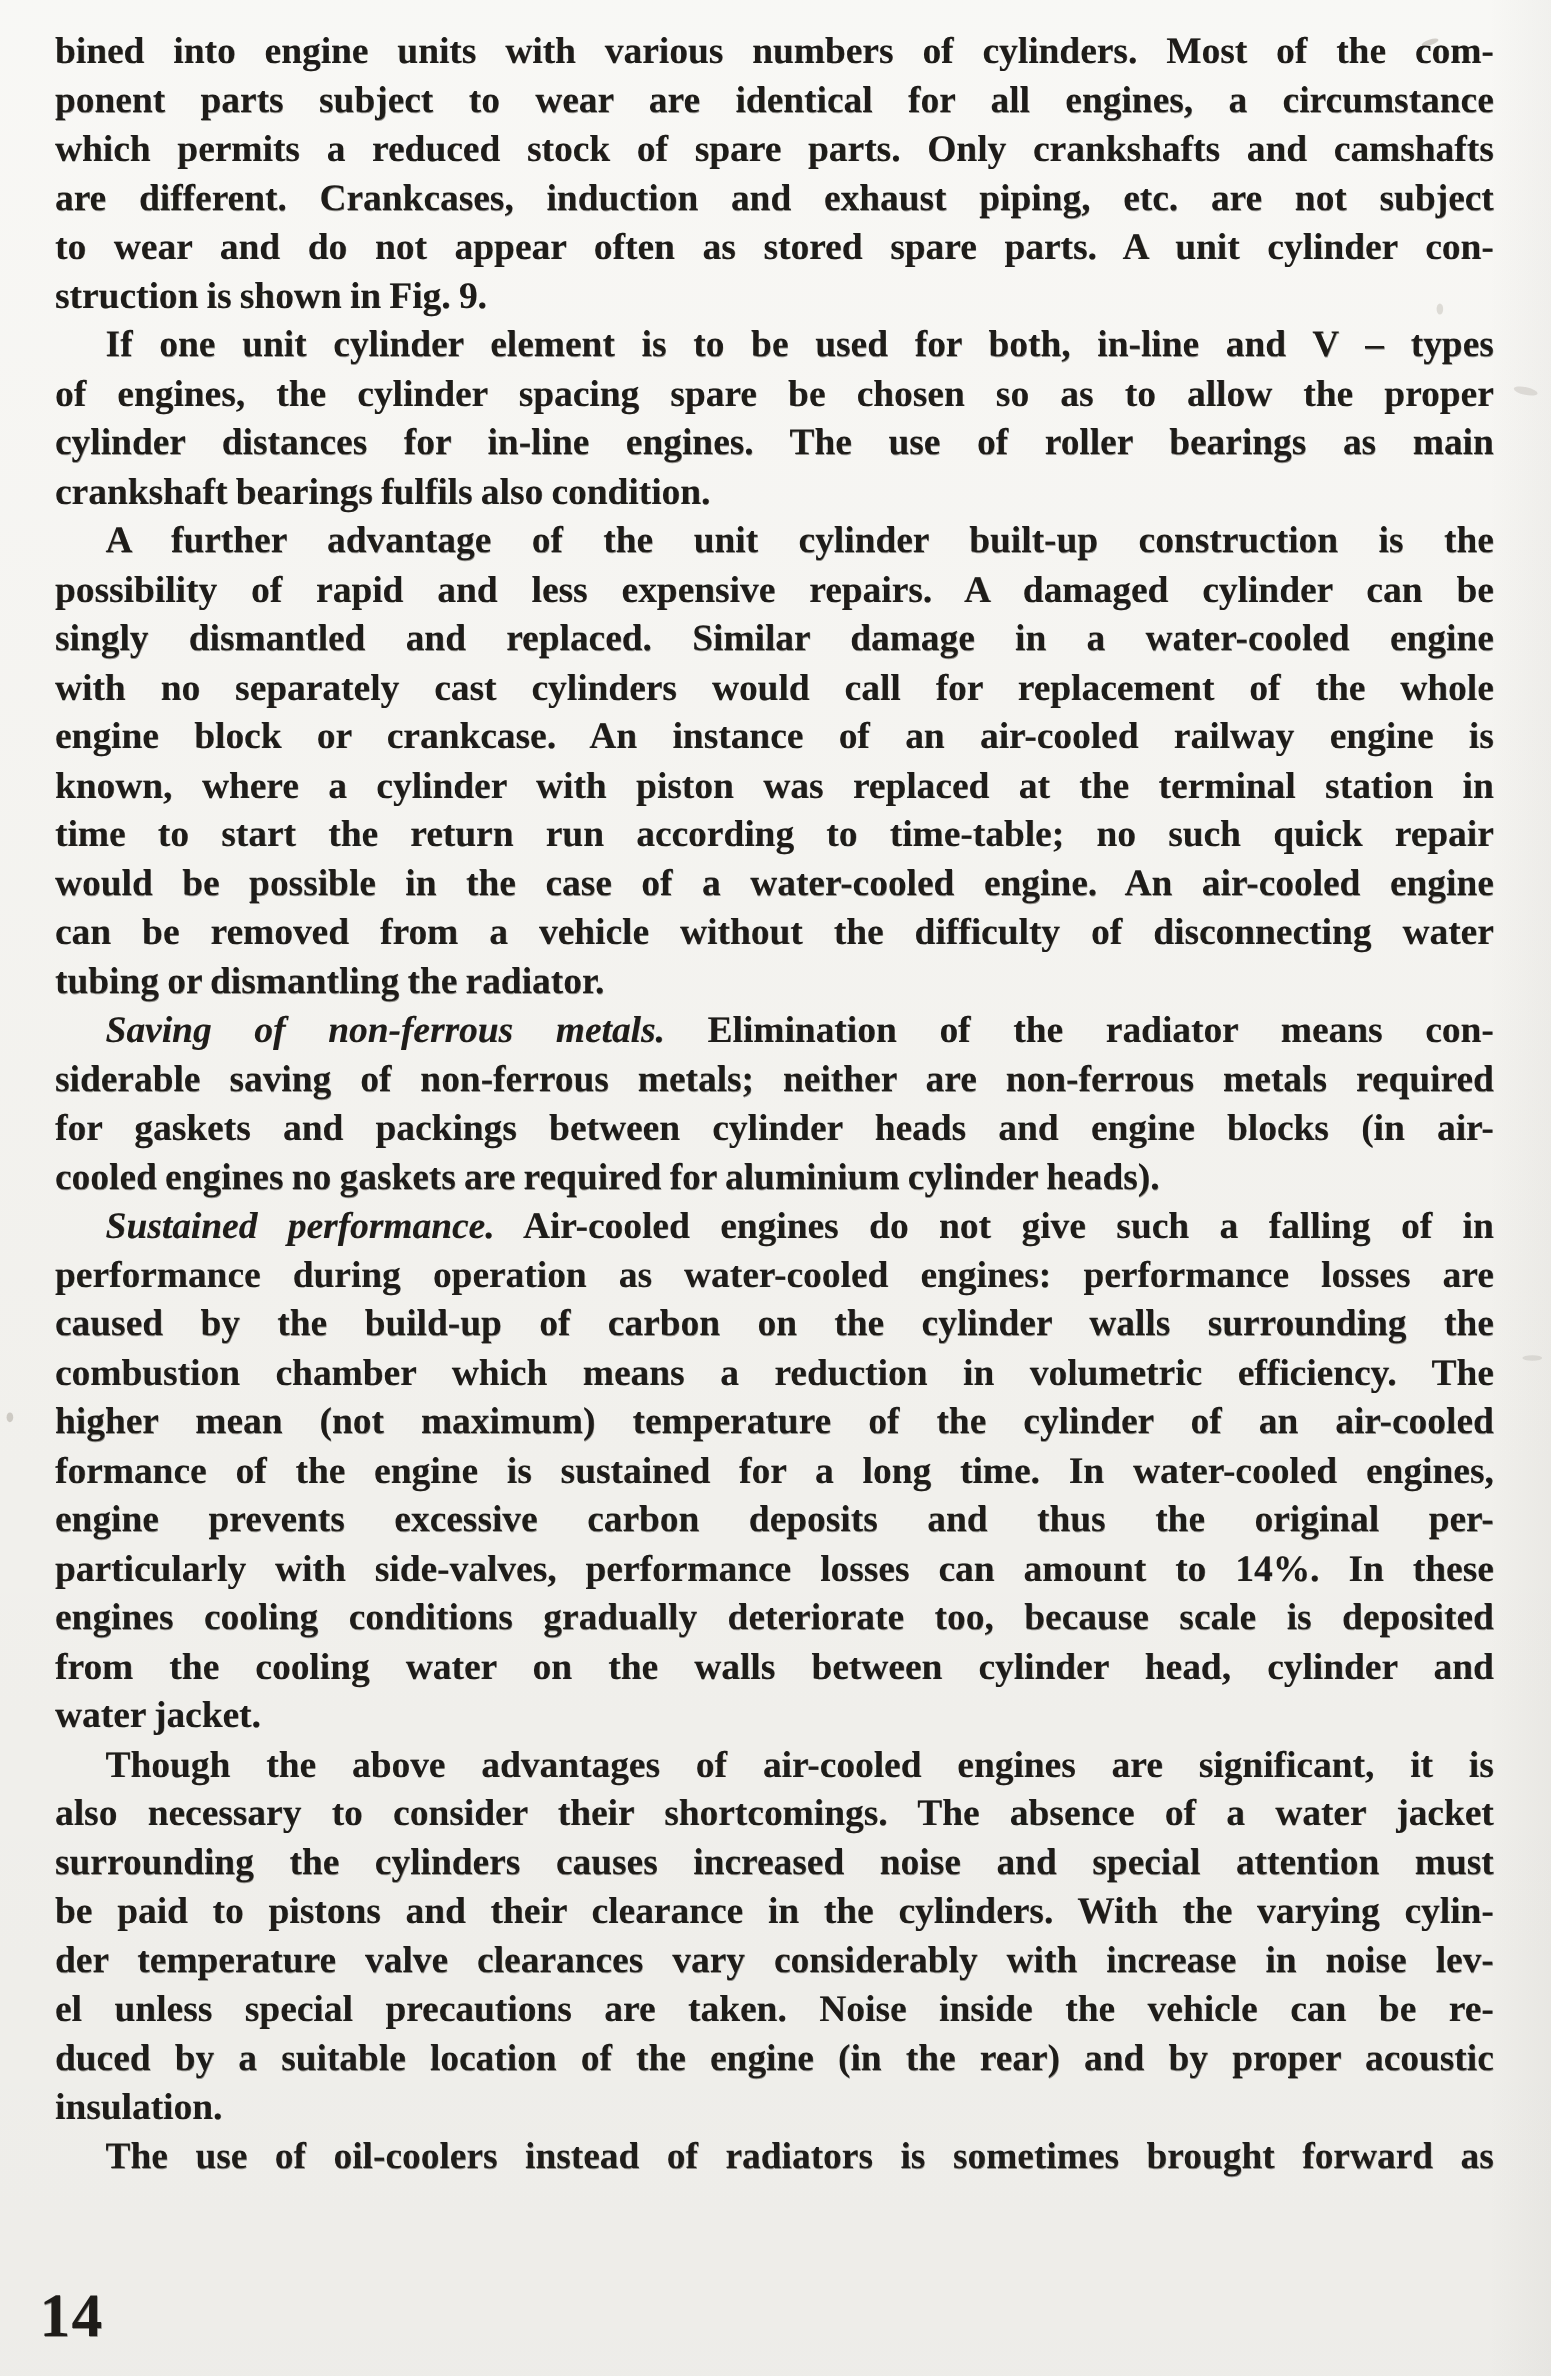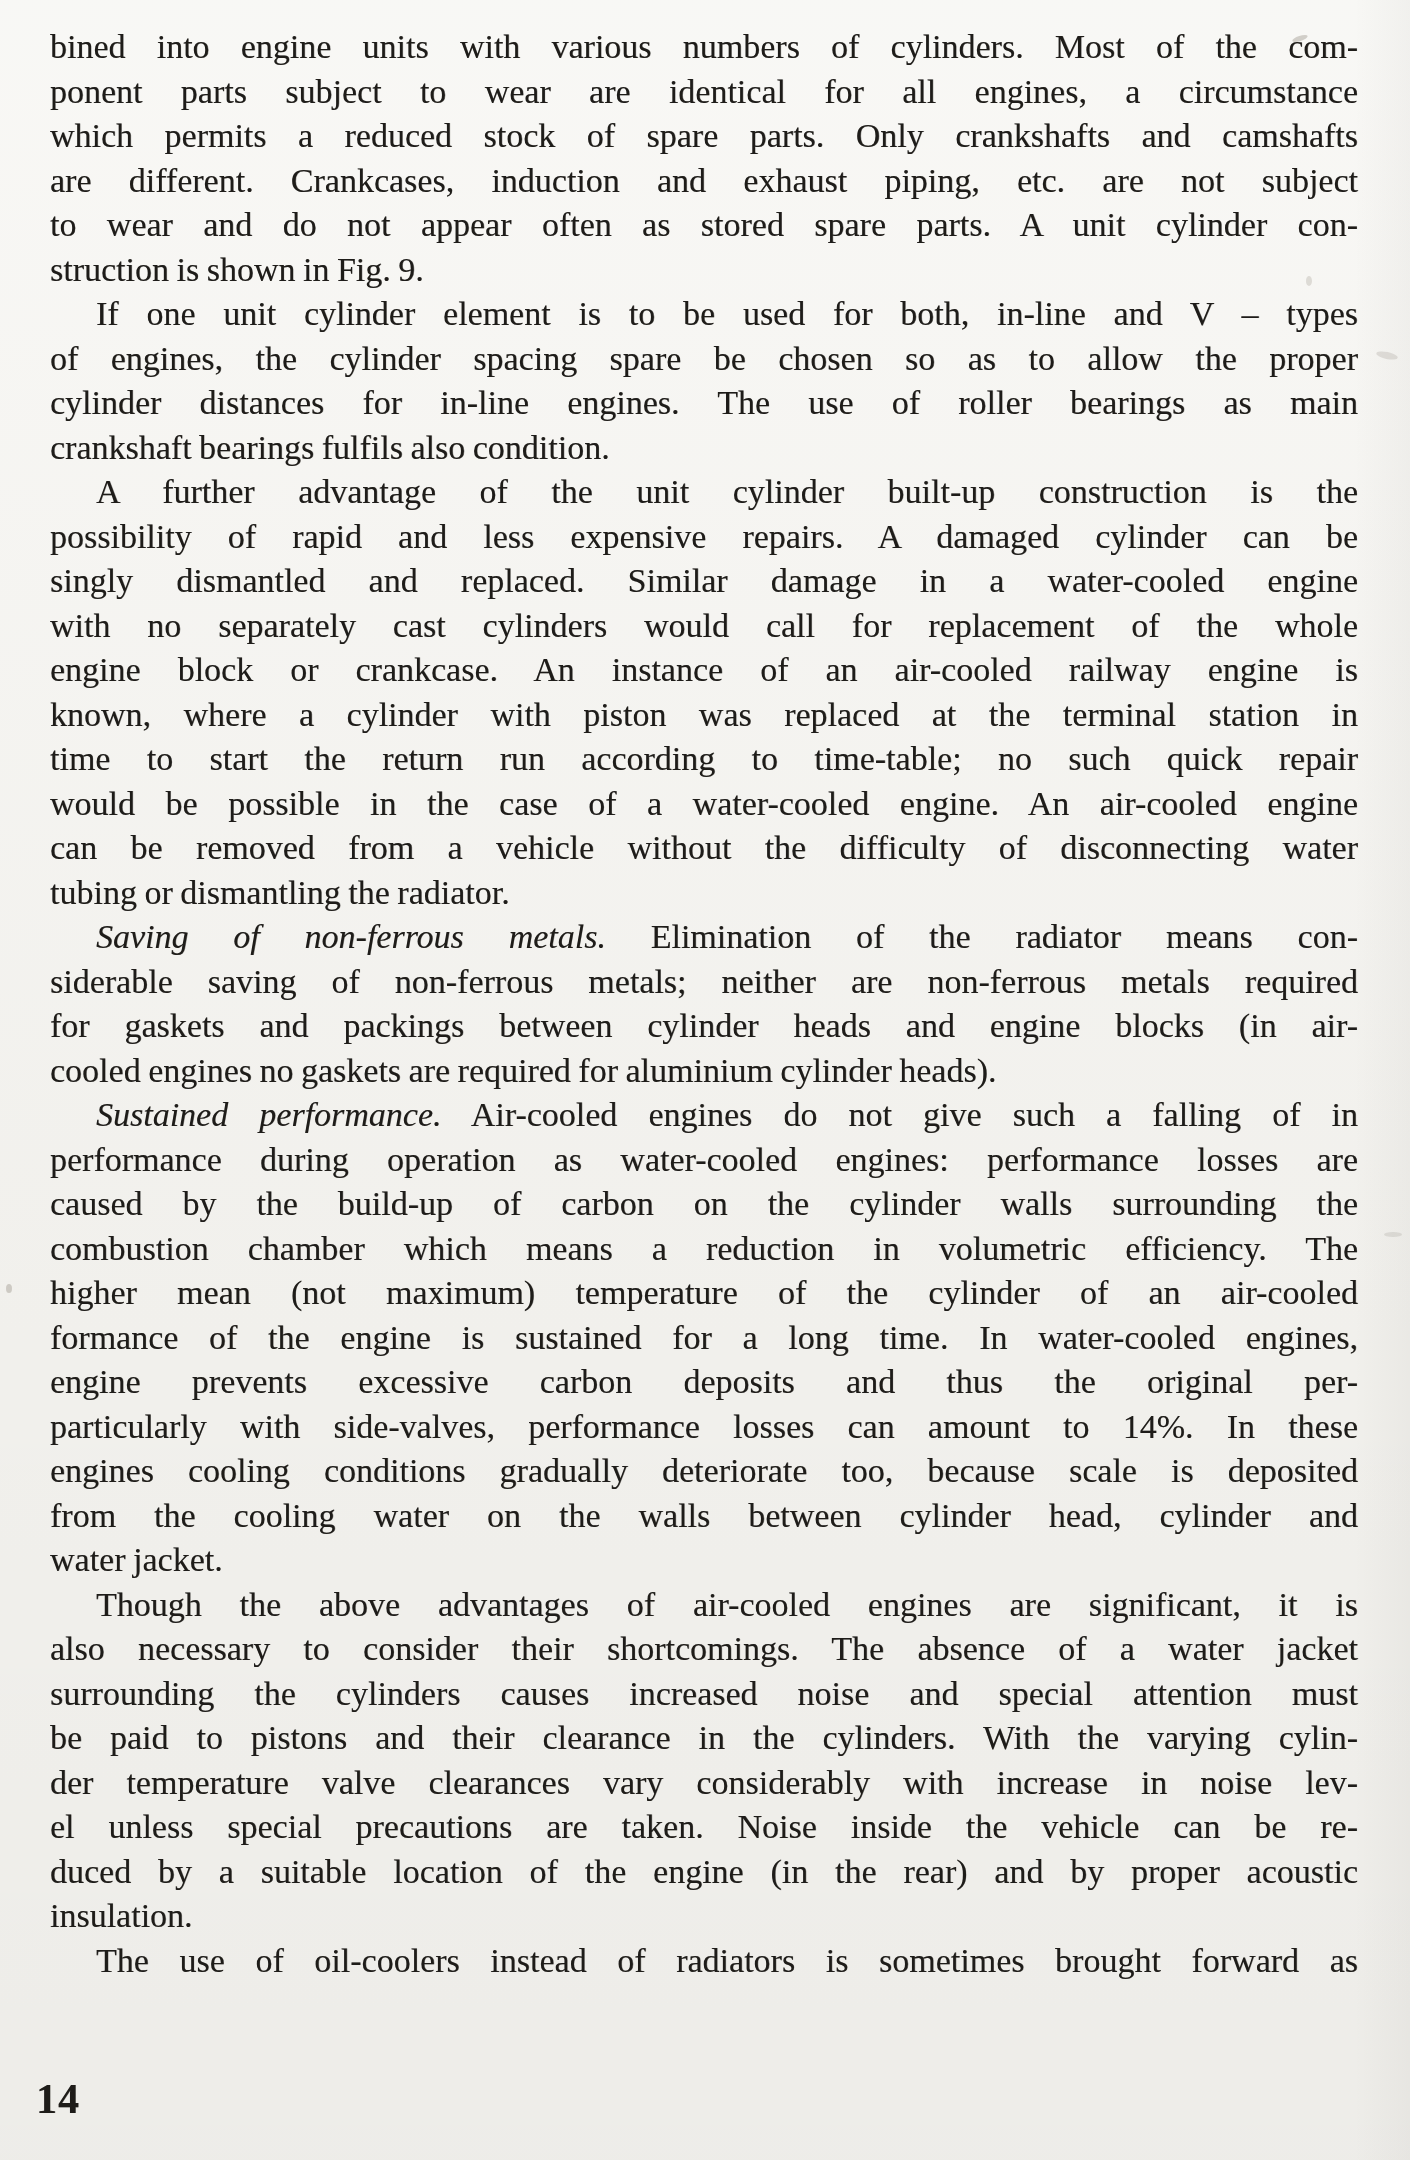--- a/index.html
+++ b/index.html
@@ -31,31 +31,32 @@
   .line {
     font-size: 34px;
     line-height: 44.5px;
     height: 44.5px;
     word-spacing: -1px;
     text-align: justify;
     text-align-last: justify;
     white-space: normal;
     overflow: visible;
     text-shadow: 0.4px 0.4px 0 rgba(30,28,25,0.45);
+    font-weight: bold;
   }
   .line.last {
     text-align-last: left;
   }
   .line.indent { text-indent: 46px; }
   .line i { font-style: italic; }
   .page-number {
     position: absolute;
     left: 36px;
     top: 2078px;
-    font-size: 42px;
+    font-size: 56px;
     font-weight: bold;
     line-height: 1;
     letter-spacing: 1px;
     text-shadow: 0.4px 0.4px 0 rgba(30,28,25,0.45);
   }
   .artifact {
     position: absolute;
     background: #a19b92;
     border-radius: 50%;
     pointer-events: none;

